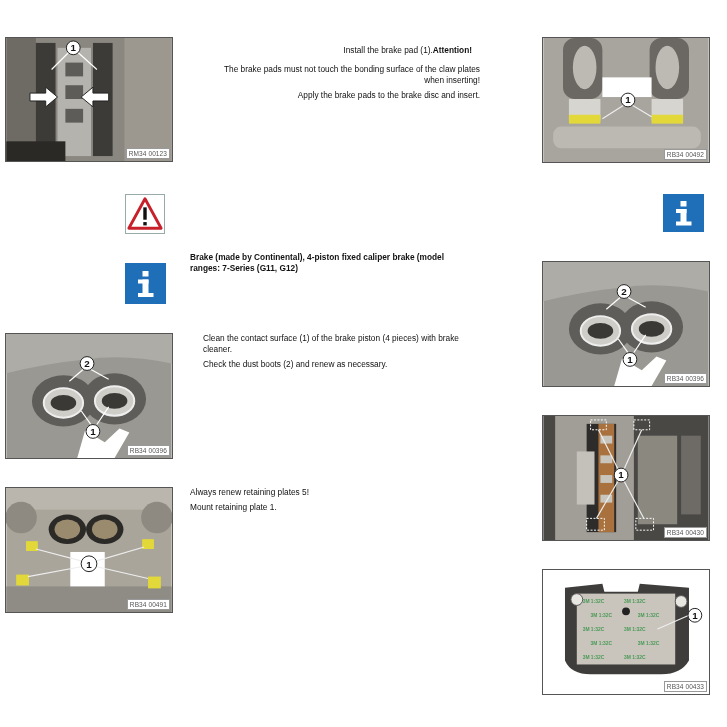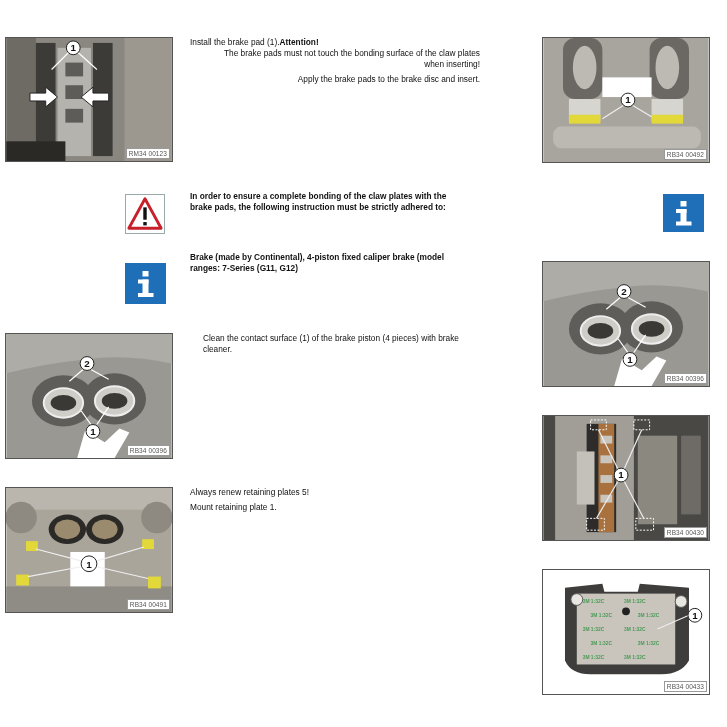--- a/index.html
+++ b/index.html
@@ -36,34 +36,33 @@
     <polygon points="104,56 88,56 88,50 76,60 88,70 88,64 104,64" fill="#fff" stroke="#222" stroke-width="1"></polygon>
     <line x1="64" y1="14" x2="46" y2="32" stroke="#fff" stroke-width="1.2"></line>
     <line x1="72" y1="14" x2="92" y2="32" stroke="#fff" stroke-width="1.2"></line>
     <circle cx="68" cy="10" r="7" fill="#fff" stroke="#222" stroke-width="1"></circle>
     <text x="68" y="13.5" text-anchor="middle" font-size="10" font-weight="bold" font-family="Liberation Sans, sans-serif" fill="#111">1</text>
   </svg>
   <span class="ref">RM34 00123</span>
 </div>
 
 <div class="txt" style="left:190px;top:37px;width:290px;">
-  <p style="margin:0;"><span>Install the brake pad (1).</span><span class="bold">Attention!</span></p>
+  <p style="margin:8px;text-align:right;"><span>Install the brake pad (1).</span><span class="bold">Attention!</span></p>
   <p class="indent" style="margin-bottom:4px;">The brake pads must not touch the bonding surface of the claw plates when inserting!</p>
   <p class="indent">Apply the brake pads to the brake disc and insert.</p>
 </div>
 
 <div class="icon warn" style="left:125px;top:194px;width:40px;height:40px;">
   <svg viewBox="0 0 40 40" width="38" height="38">
     <polygon points="20,4 37,35 3,35" fill="#fff" stroke="#c8202a" stroke-width="3" stroke-linejoin="round"></polygon>
     <rect x="18.2" y="13" width="3.6" height="13" fill="#111"></rect>
     <rect x="18.2" y="28.5" width="3.6" height="3.5" fill="#111"></rect>
   </svg>
 </div>
 <div class="txt" style="left:190px;top:191px;width:275px;">
-  <p class="bold" style="margin-bottom:2px;">In order to ensure a complete bonding of the claw plates with the brake pads, the following instruction must be strictly adhered to:</p>
 </div>
 
 <div class="icon info" style="left:125px;top:263px;width:41px;height:41px;">
   <svg viewBox="0 0 41 41" width="41" height="41">
     <rect x="17.5" y="8" width="6" height="5.5" fill="#fff"></rect>
     <rect x="13" y="16.5" width="10.5" height="4" fill="#fff"></rect>
     <rect x="17.5" y="16.5" width="6" height="15" fill="#fff"></rect>
     <rect x="13" y="30" width="15.5" height="4" fill="#fff"></rect>
   </svg>
 </div>
@@ -88,20 +87,21 @@
     <line x1="92" y1="92" x2="104" y2="74" stroke="#fff" stroke-width="1.2"></line>
     <circle cx="82" cy="30" r="7" fill="#fff" stroke="#222" stroke-width="1"></circle>
     <text x="82" y="33.5" text-anchor="middle" font-size="10" font-weight="bold" font-family="Liberation Sans, sans-serif" fill="#111">2</text>
     <circle cx="88" cy="99" r="7" fill="#fff" stroke="#222" stroke-width="1"></circle>
     <text x="88" y="102.5" text-anchor="middle" font-size="10" font-weight="bold" font-family="Liberation Sans, sans-serif" fill="#111">1</text>
   </svg>
   <span class="ref">RB34 00396</span>
 </div>
 <div class="txt" style="left:190px;top:333px;width:275px;margin-left:13px;">
   <p>Clean the contact surface (1) of the brake piston (4 pieces) with brake cleaner.</p>
+  <p>Check the dust boots (2) and renew as necessary.</p>
 </div>
 
 <div class="photo" style="left:5px;top:487px;width:168px;height:126px;">
   <svg viewBox="0 0 168 126">
     <rect width="168" height="126" fill="#a9a59b"></rect>
     <rect x="0" y="0" width="168" height="22" fill="#bab6ad"></rect>
     <circle cx="15" cy="30" r="16" fill="#8e8a82"></circle>
     <circle cx="153" cy="30" r="16" fill="#8e8a82"></circle>
     <ellipse cx="62" cy="42" rx="19" ry="15" fill="#2b2a27"></ellipse>
     <ellipse cx="100" cy="42" rx="19" ry="15" fill="#2b2a27"></ellipse>

